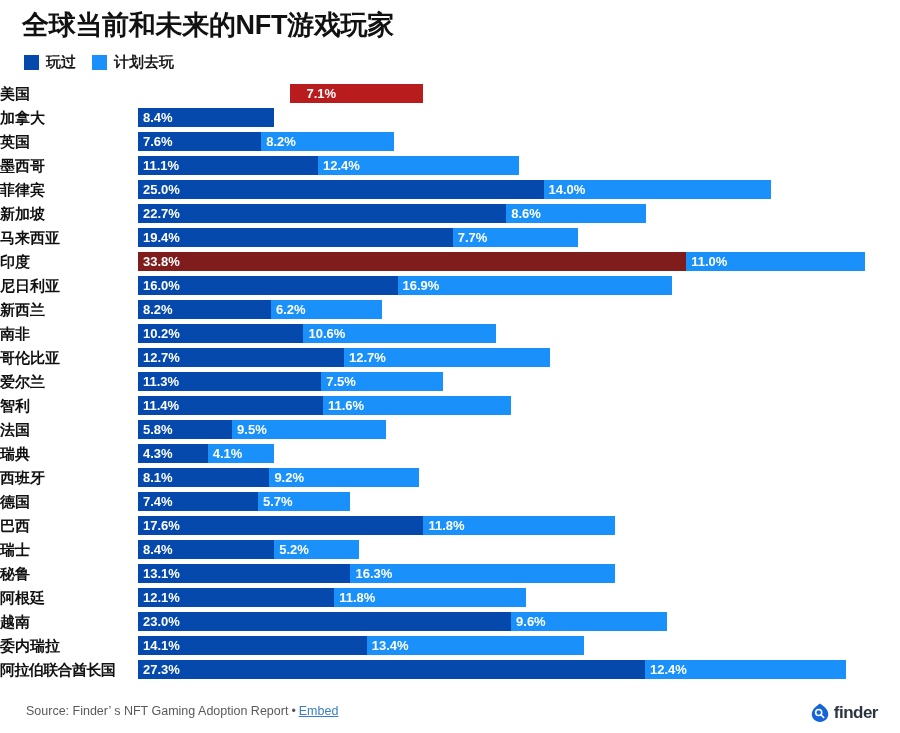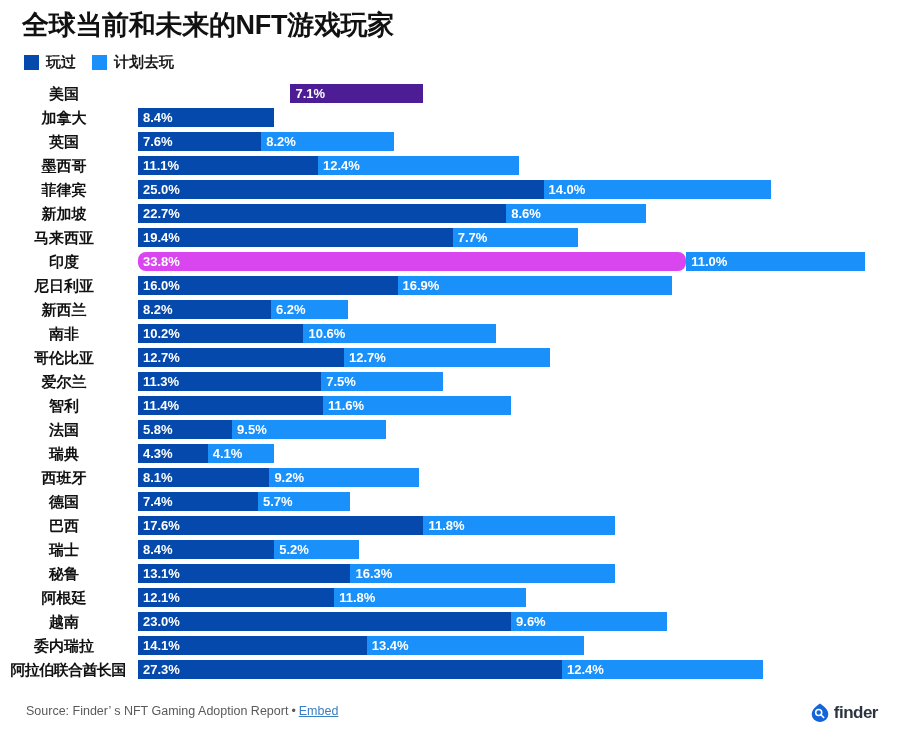--- a/index.html
+++ b/index.html
@@ -60,21 +60,21 @@
     position: relative;
     height: 24px;
   }
   .row-label {
     position: absolute;
     left: 0;
     top: 0;
     width: 136px;
     height: 19px;
     line-height: 19px;
-    text-align: center;
+    text-align: left;
     padding-right: 8px;
     font-size: 15px;
     font-weight: bold;
     color: #111111;
     white-space: nowrap;
     overflow: visible;
   }
   .row-label.wide {
     width: 136px;
     padding-right: 0px;
@@ -161,21 +161,21 @@
     </div>
   </div>
 
   <div class="plot" id="plot">
       <div class="row">
         <div class="row-label">美国</div>
         <div class="bar-track">
           <div class="seg" style="width: 152.468px; background: rgb(5, 73, 172); margin-top: 48px;">
             <span class="seg-value">9.4%</span>
           </div>
-          <div class="seg" style="width: 133px; background: #4c1d95;">
+          <div class="seg" style="width: 133px; background: #b91c1c; padding-left: 11px;">
             <span class="seg-value">7.1%</span>
           </div>
         </div>
       </div>
       <div class="row">
         <div class="row-label">加拿大</div>
         <div class="bar-track">
           <div class="seg" style="width: 136.248px; background: rgb(5, 73, 172);">
             <span class="seg-value">8.4%</span>
           </div>
@@ -235,21 +235,21 @@
             <span class="seg-value">19.4%</span>
           </div>
           <div class="seg" style="width: 124.894px; background: rgb(26, 145, 250);">
             <span class="seg-value">7.7%</span>
           </div>
         </div>
       </div>
       <div class="row">
         <div class="row-label">印度</div>
         <div class="bar-track">
-          <div class="seg" style="width: 548.236px; background: #d946ef; border-radius: 8px;">
+          <div class="seg" style="width: 548.236px; background: #7f1d1d;">
             <span class="seg-value">33.8%</span>
           </div>
           <div class="seg" style="width: 178.42px; background: rgb(26, 145, 250);">
             <span class="seg-value">11.0%</span>
           </div>
         </div>
       </div>
       <div class="row">
         <div class="row-label">尼日利亚</div>
         <div class="bar-track">
@@ -260,21 +260,21 @@
             <span class="seg-value">16.9%</span>
           </div>
         </div>
       </div>
       <div class="row">
         <div class="row-label">新西兰</div>
         <div class="bar-track">
           <div class="seg" style="width: 133.004px; background: rgb(5, 73, 172);">
             <span class="seg-value">8.2%</span>
           </div>
-          <div class="seg" style="width: 77px; background: rgb(26, 145, 250);">
+          <div class="seg" style="width: 111px; background: rgb(26, 145, 250);">
             <span class="seg-value">6.2%</span>
           </div>
         </div>
       </div>
       <div class="row">
         <div class="row-label">南非</div>
         <div class="bar-track">
           <div class="seg" style="width: 165.444px; background: rgb(5, 73, 172);">
             <span class="seg-value">10.2%</span>
           </div>
@@ -422,21 +422,21 @@
             <span class="seg-value">14.1%</span>
           </div>
           <div class="seg" style="width: 217.348px; background: rgb(26, 145, 250);">
             <span class="seg-value">13.4%</span>
           </div>
         </div>
       </div>
       <div class="row">
         <div class="row-label wide">阿拉伯联合酋长国</div>
         <div class="bar-track">
-          <div class="seg" style="width: 424px; background: rgb(5, 73, 172); align-items: center;">
+          <div class="seg" style="width: 507px; background: rgb(5, 73, 172); align-items: center;">
             <span class="seg-value">27.3%</span>
           </div>
           <div class="seg" style="width: 201.128px; background: rgb(26, 145, 250);">
             <span class="seg-value">12.4%</span>
           </div>
         </div>
       </div>
     </div>
 
   <div class="footer">

